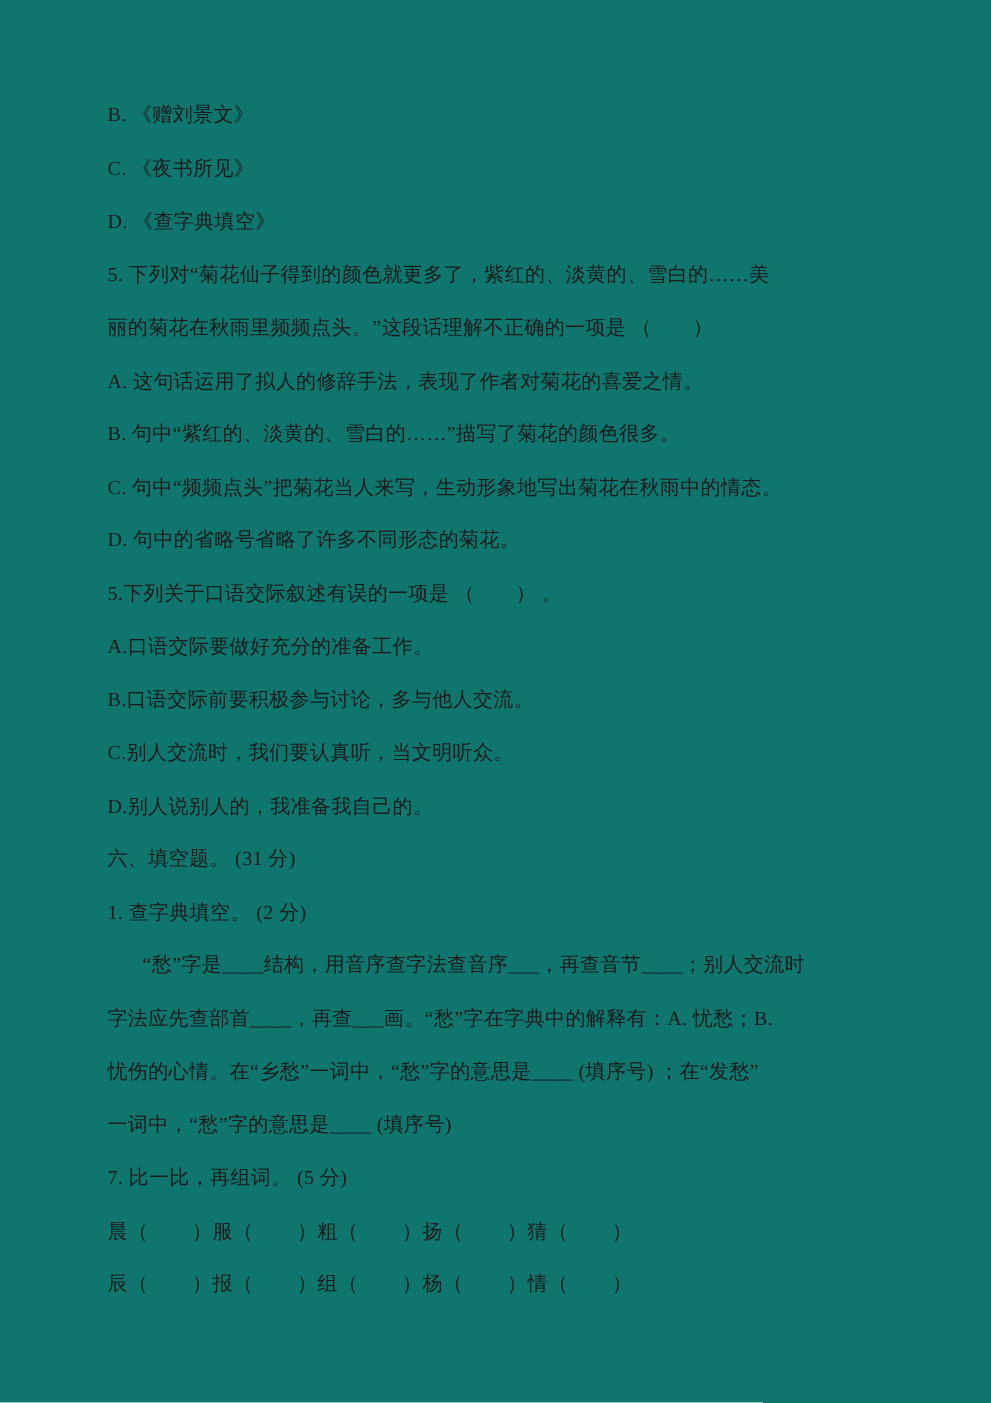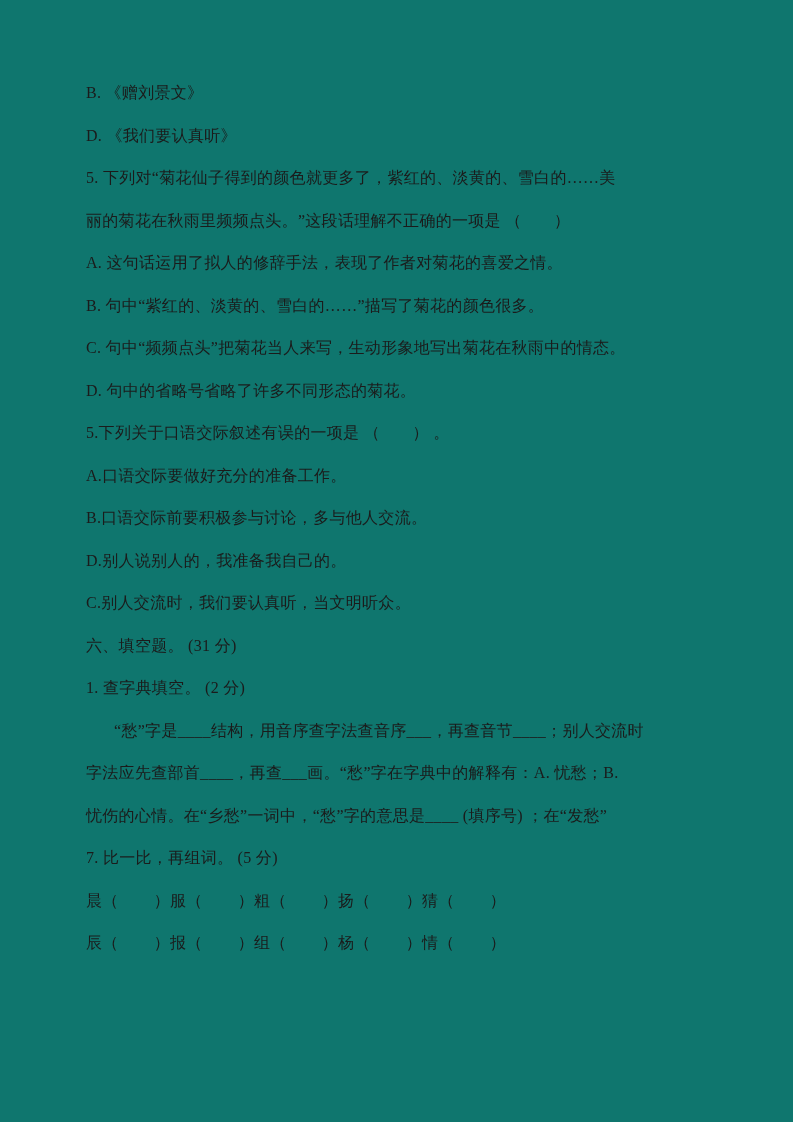--- a/index.html
+++ b/index.html
@@ -51,40 +51,42 @@
     min-width: 30px;
   }
 </style>
 </head>
 <body>
 
 <div class="page">
   <div class="content">
 
     <div class="line">B. 《赠刘景文》</div>
-    <div class="line">D. 《我们要认真听》</div>
+    <div class="line">C. 《夜书所见》</div>
+    <div class="line">D. 《查字典填空》</div>
 
     <div class="line">5. 下列对“菊花仙子得到的颜色就更多了，紫红的、淡黄的、雪白的……美</div>
     <div class="line">丽的菊花在秋雨里频频点头。”这段话理解不正确的一项是 （　　）</div>
     <div class="line">A. 这句话运用了拟人的修辞手法，表现了作者对菊花的喜爱之情。</div>
     <div class="line">B. 句中“紫红的、淡黄的、雪白的……”描写了菊花的颜色很多。</div>
     <div class="line">C. 句中“频频点头”把菊花当人来写，生动形象地写出菊花在秋雨中的情态。</div>
     <div class="line">D. 句中的省略号省略了许多不同形态的菊花。</div>
 
     <div class="line">5.下列关于口语交际叙述有误的一项是 （　　） 。</div>
     <div class="line">A.口语交际要做好充分的准备工作。</div>
     <div class="line">B.口语交际前要积极参与讨论，多与他人交流。</div>
+    <div class="line">C.别人交流时，我们要认真听，当文明听众。</div>
     <div class="line">D.别人说别人的，我准备我自己的。</div>
-    <div class="line">C.别人交流时，我们要认真听，当文明听众。</div>
 
     <div class="line">六、填空题。 (31 分)</div>
     <div class="line">1. 查字典填空。 (2 分)</div>
     <div class="line indent">“愁”字是____结构，用音序查字法查音序___，再查音节____；别人交流时</div>
     <div class="line">字法应先查部首____，再查___画。“愁”字在字典中的解释有：A. 忧愁；B.</div>
     <div class="line">忧伤的心情。在“乡愁”一词中，“愁”字的意思是____ (填序号) ；在“发愁”</div>
+    <div class="line">一词中，“愁”字的意思是____ (填序号)</div>
 
     <div class="line">7. 比一比，再组词。 (5 分)</div>
 
     <div class="wordrow">
       <span class="wg">
         <span class="wchar">晨</span>
         <span class="paren">（</span>
         <span class="wblank"></span>
         <span class="paren">）</span>
       </span>

